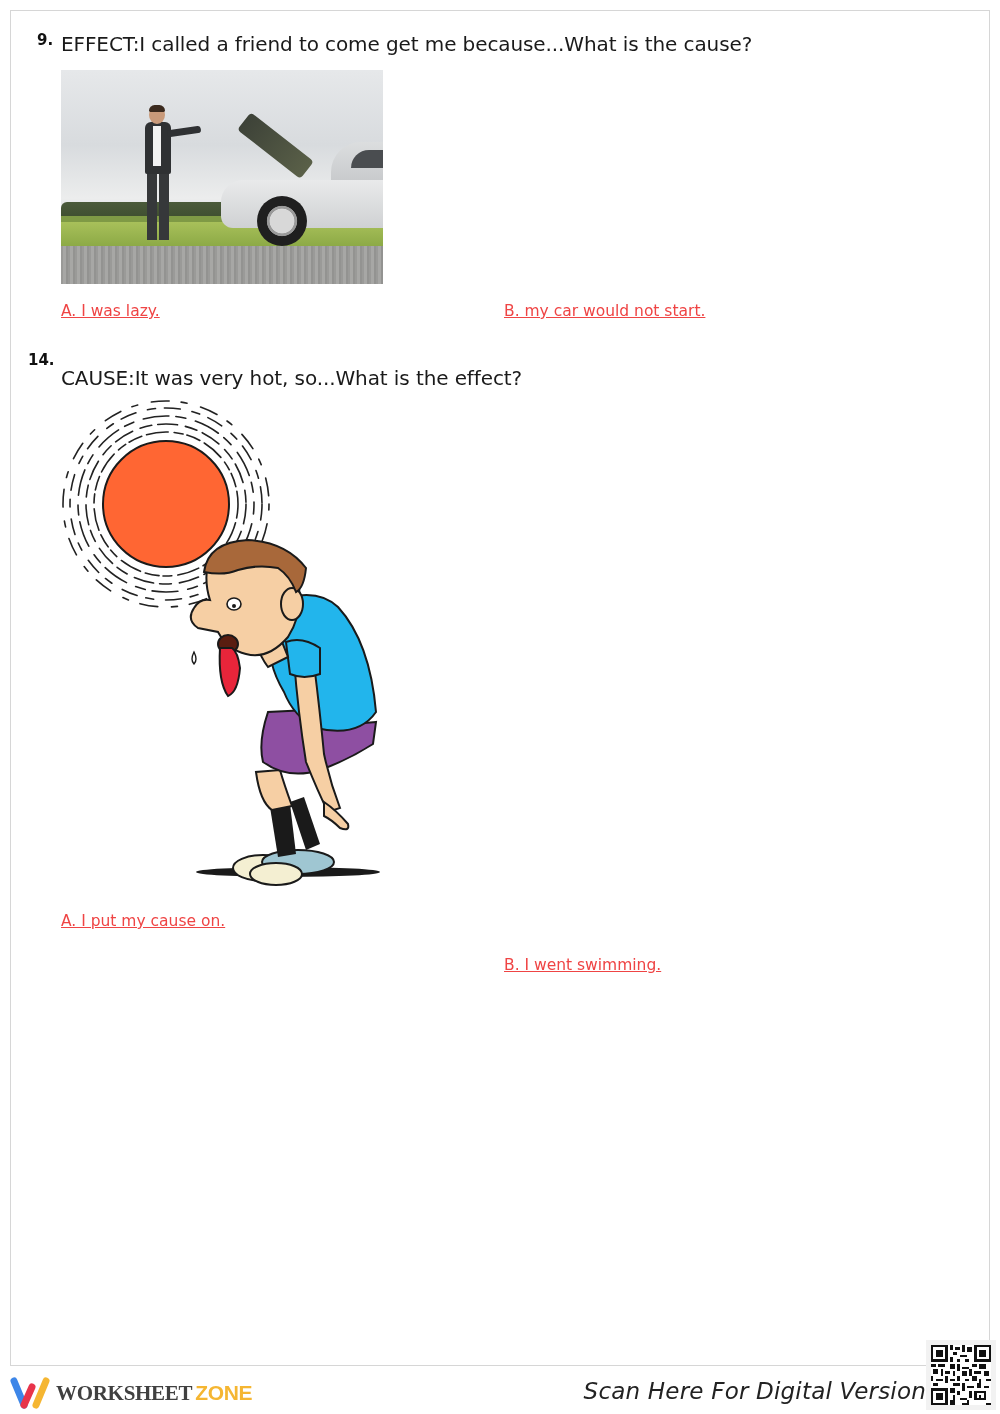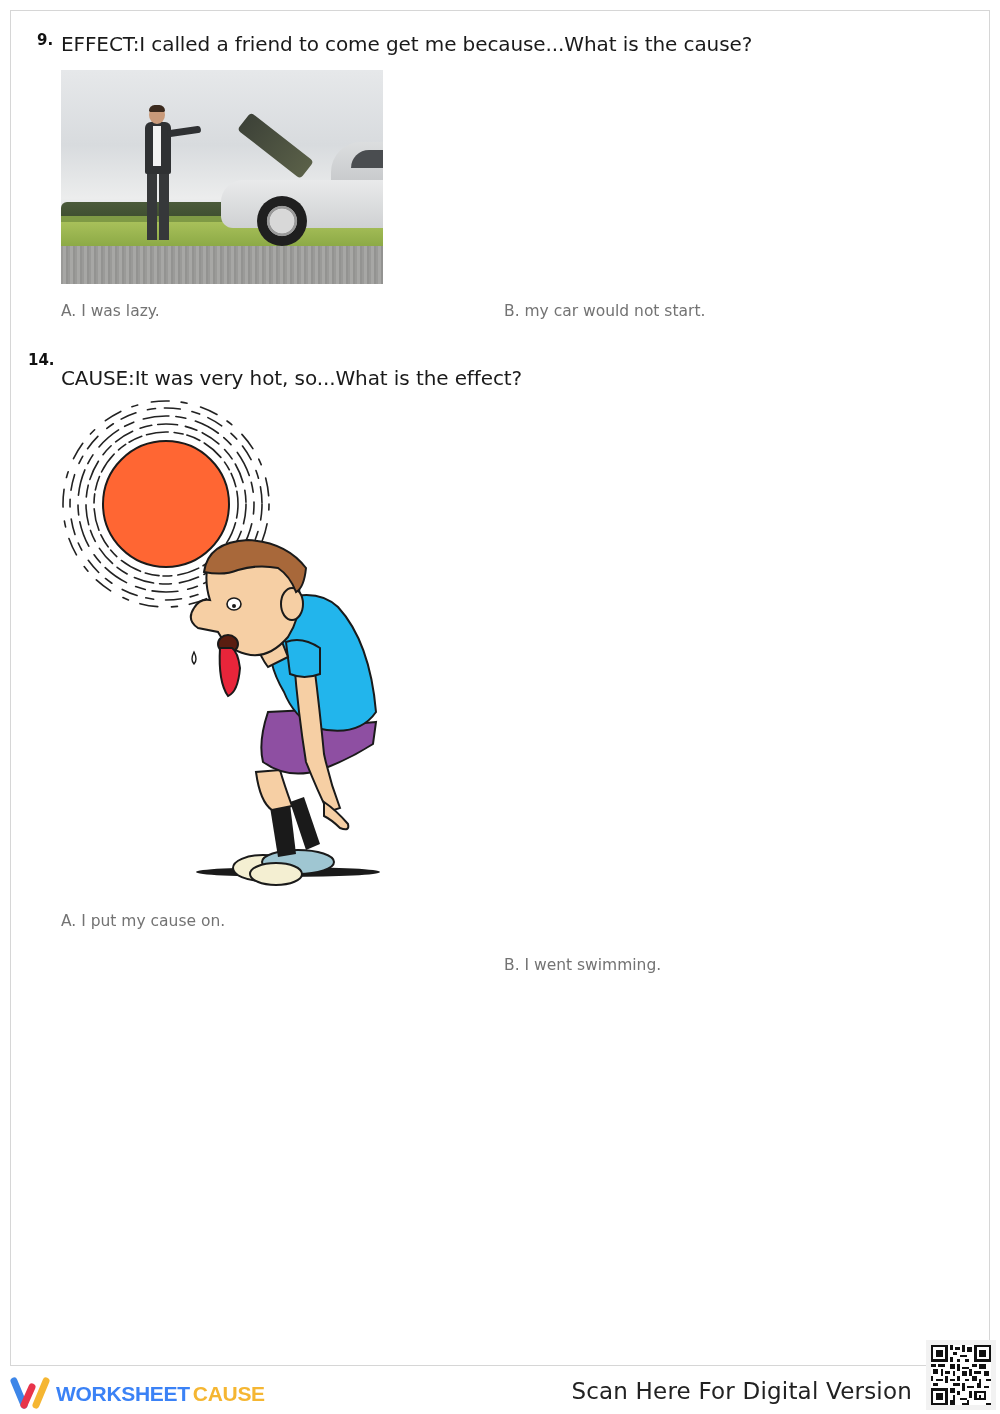--- a/index.html
+++ b/index.html
@@ -35,22 +35,23 @@
       position: absolute;
       left: 61px;
       font-size: 20px;
       color: #1a1a1a;
       white-space: nowrap;
       letter-spacing: -0.1px;
     }
     .option {
       position: absolute;
       font-size: 15.5px;
-      color: #737373;
+      color: #ef4444;
       white-space: nowrap;
+      text-decoration: underline;
     }
     .img-box {
       position: absolute;
       overflow: hidden;
     }
 
     
     .photo {
       left: 61px;
       top: 70px;
@@ -145,31 +146,32 @@
     }
     .logo-mark { width: 42px; height: 32px; position: relative; }
     .logo-text {
       font-family: "Liberation Sans", sans-serif;
       font-weight: bold;
       font-size: 21px;
       letter-spacing: -0.3px;
       margin-left: 4px;
       line-height: 1;
     }
-    .logo-text .w1 { color: #3b82f6; }
+    .logo-text .w1 { color: #404040; font-family: Liberation Serif, serif; }
     .logo-text .w2 { color: #f5b632; }
     .scan-text {
       position: absolute;
-      right: 88px;
+      right: 74px;
       top: 1378px;
       font-family: "DejaVu Sans", sans-serif;
       font-size: 23px;
       color: #222;
       white-space: nowrap;
       letter-spacing: 0.2px;
+      font-style: italic;
     }
     .qr-box {
       position: absolute;
       left: 926px;
       top: 1340px;
       width: 70px;
       height: 70px;
       background: #f2f2f2;
       padding: 5px;
     }
@@ -267,21 +269,21 @@
 </div>
 
 <div class="footer-logo">
   <span class="logo-mark">
     <svg width="42" height="32" viewBox="0 0 42 32" xmlns="http://www.w3.org/2000/svg">
       <line x1="4" y1="4" x2="14" y2="28" stroke="#3d86e8" stroke-width="7" stroke-linecap="round"></line>
       <line x1="14" y1="28" x2="22" y2="10" stroke="#e8344a" stroke-width="7" stroke-linecap="round"></line>
       <line x1="26" y1="28" x2="36" y2="4" stroke="#f5b632" stroke-width="7" stroke-linecap="round"></line>
     </svg>
   </span>
-  <span class="logo-text"><span class="w1">WORKSHEET</span><span class="w2" style="margin-left:3px;">CAUSE</span></span>
+  <span class="logo-text"><span class="w1">WORKSHEET</span><span class="w2" style="margin-left:3px;">ZONE</span></span>
 </div>
 
 <span class="scan-text">Scan Here For Digital Version</span>
 
 <div class="qr-box">
   <svg width="60" height="60" viewBox="0 0 25 25" xmlns="http://www.w3.org/2000/svg" shape-rendering="crispEdges">
     <rect width="25" height="25" fill="#ffffff"></rect>
     <g fill="#111">
 
       <path d="M0 0h7v7h-7z M1 1v5h5v-5z M2 2h3v3h-3z" fill-rule="evenodd"></path>

